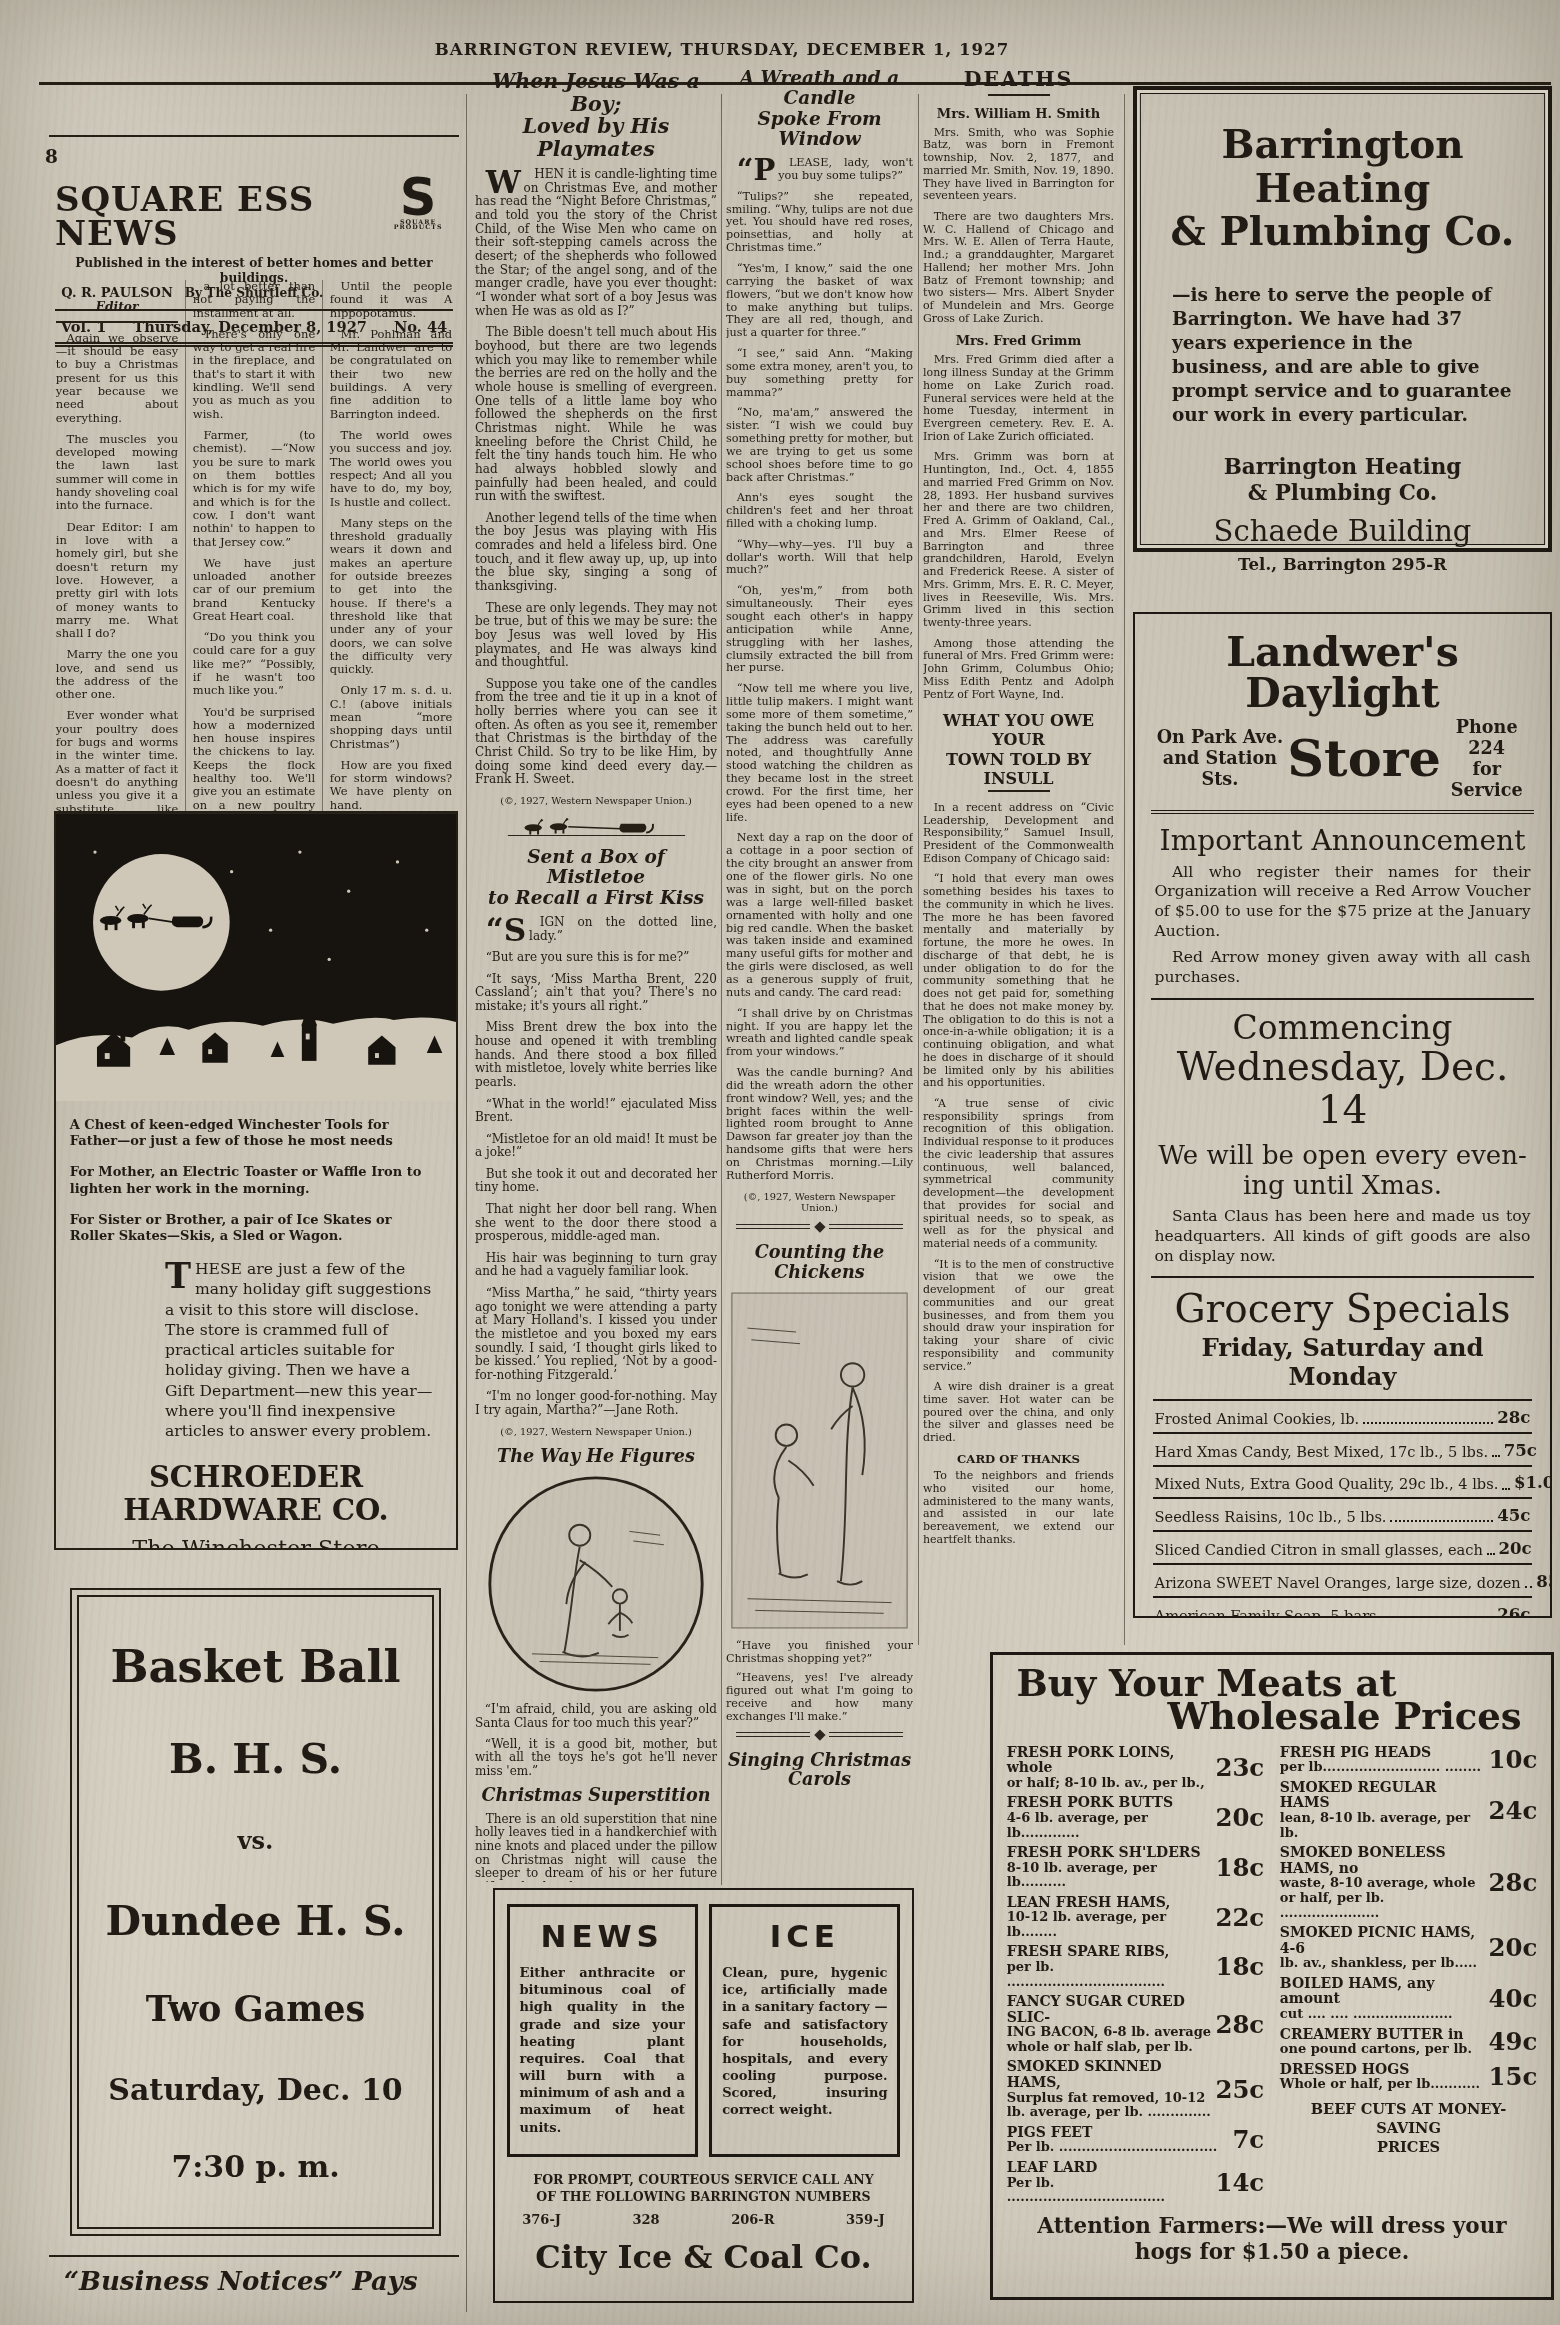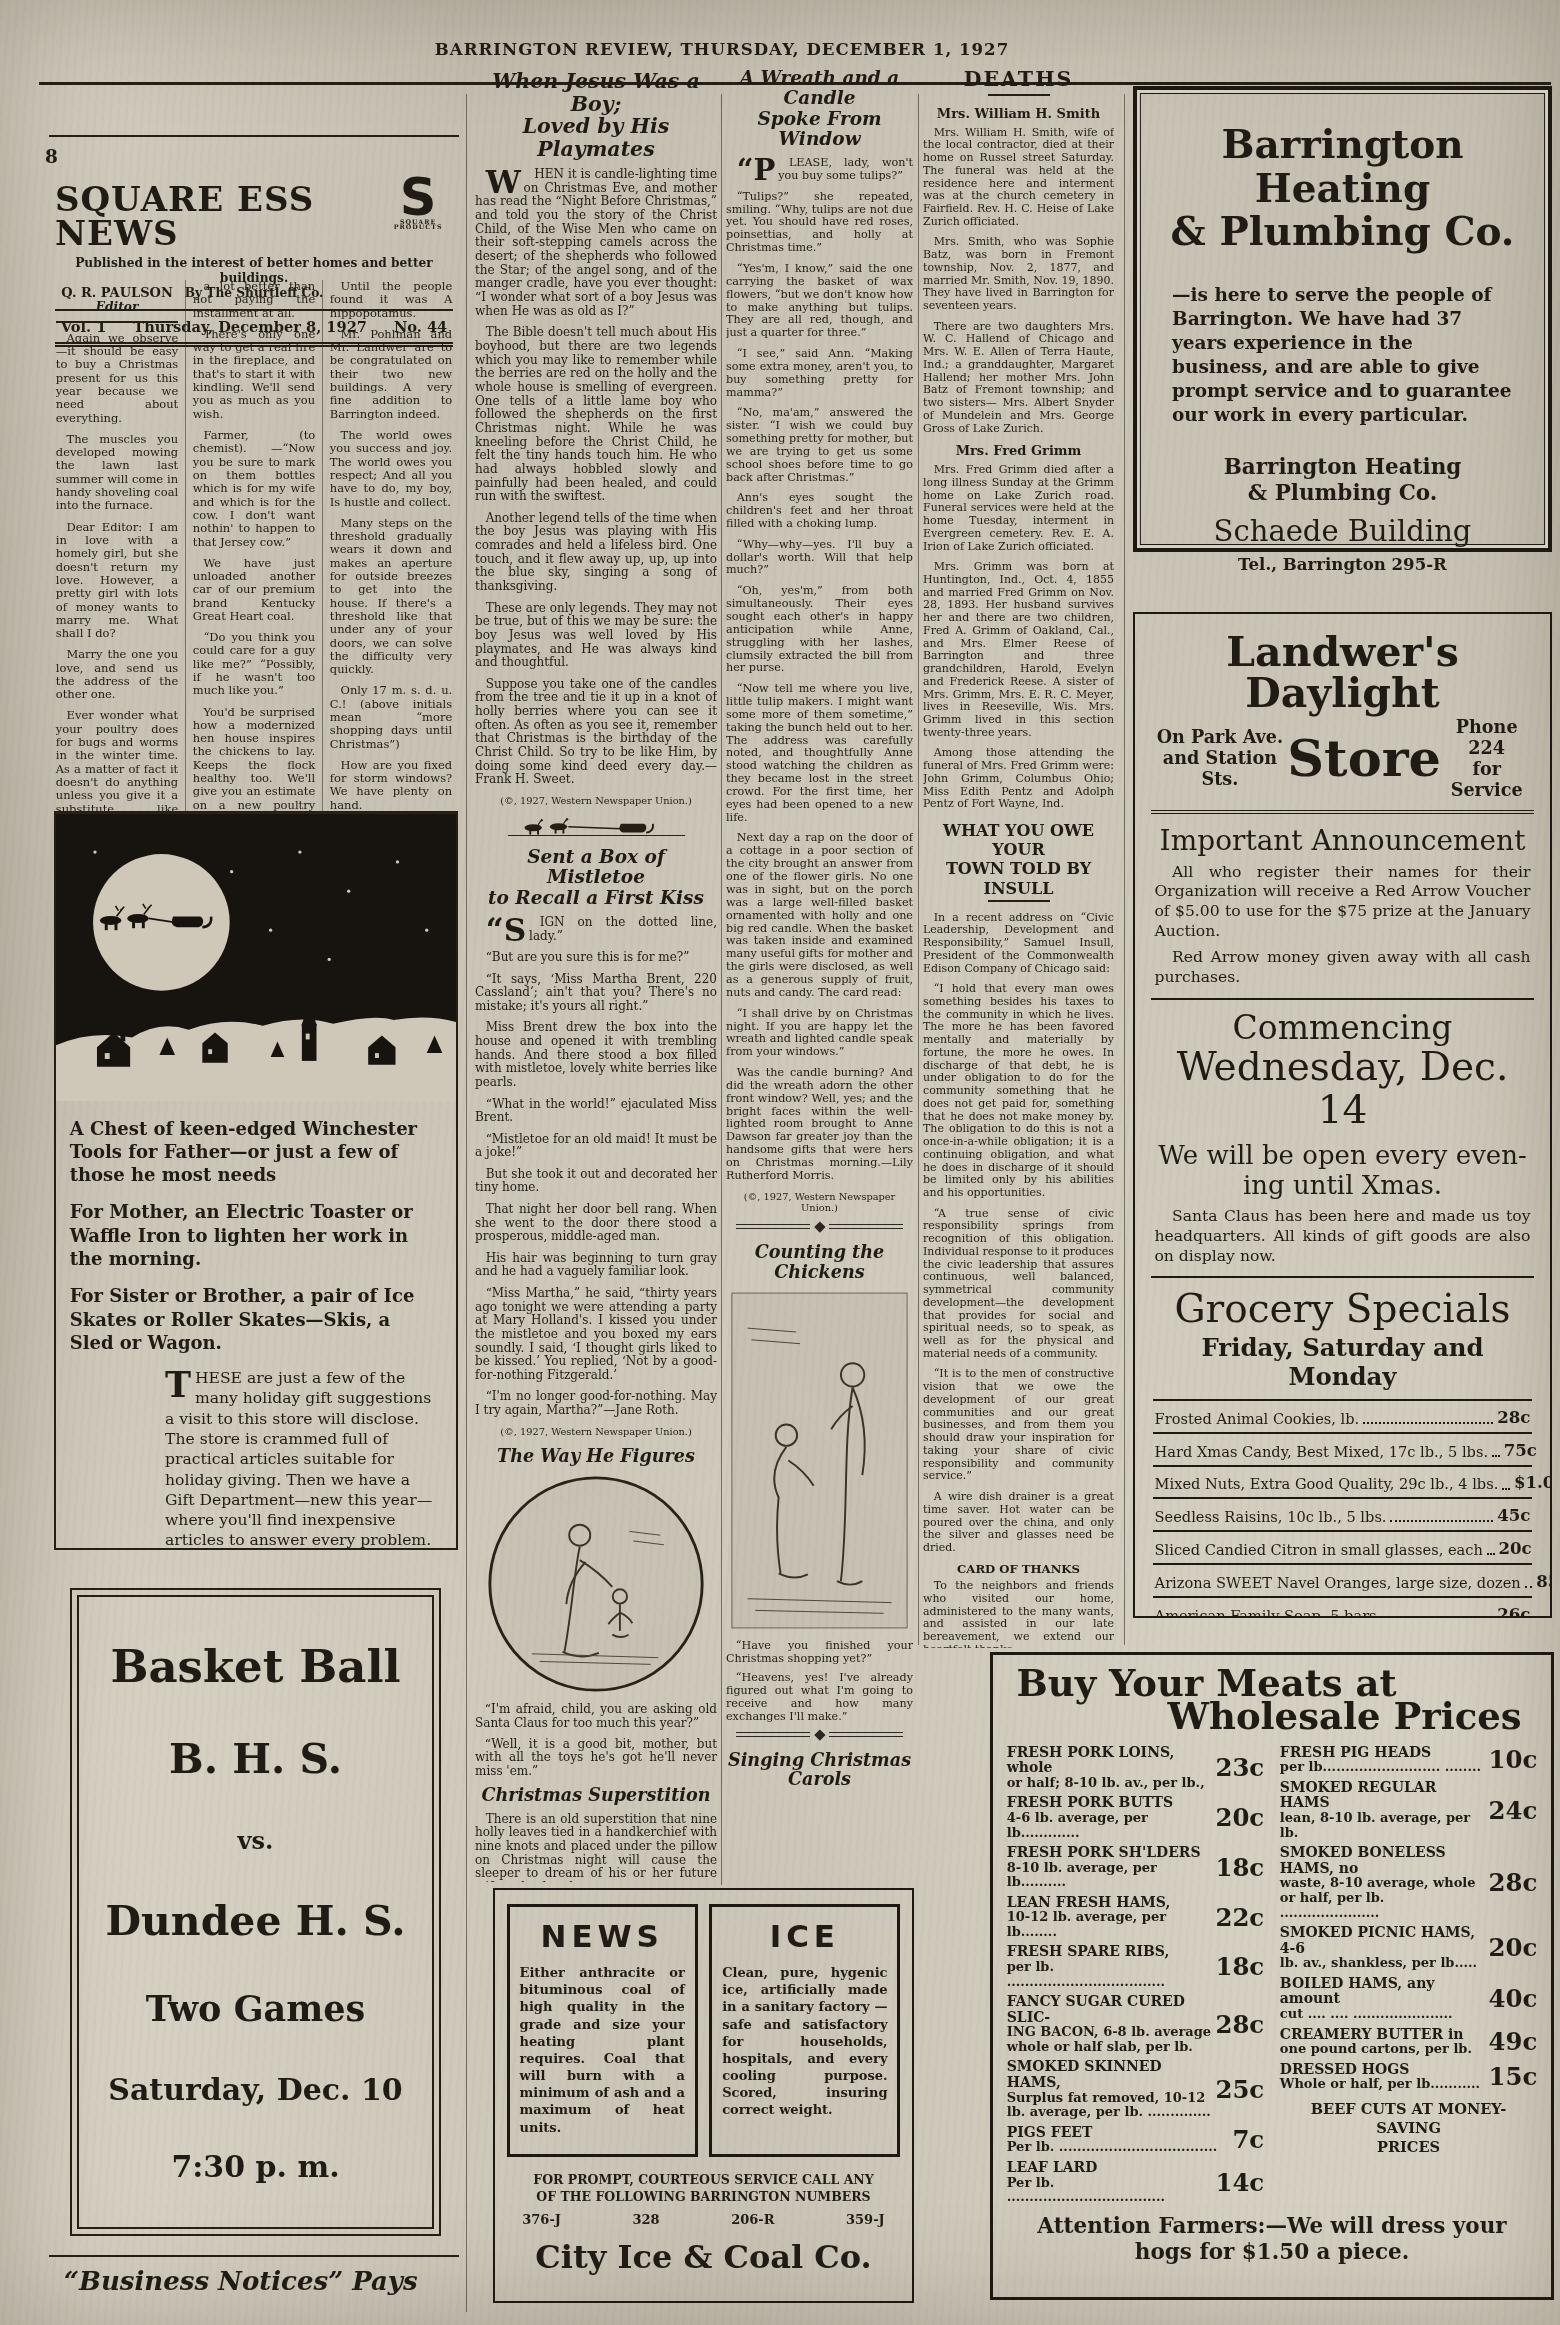--- a/index.html
+++ b/index.html
@@ -35,21 +35,21 @@
   .sqcol{flex:1;padding:0 6.8px;font-size:11.5px;line-height:1.16;box-sizing:border-box;}
   .sqcol + .sqcol{border-left:1px solid rgba(40,33,23,.5);}
   .sqcol p{margin:0 0 9.8px;text-indent:9.8px;text-align:justify;}
   .editor-box{border-bottom:2px solid #241e15;text-align:center;padding:4.9px 0 6.8px;margin-bottom:8.8px;}
   .editor-box .nm{font-size:13px;font-weight:bold;}
   .editor-box .tt{font-size:12.2px;font-weight:bold;font-style:italic;}
   
   .schroeder{left:54px;top:811px;width:404px;height:739px;border:2px solid #241e15;box-sizing:border-box;overflow:hidden;}
   .schroeder svg{display:block;}
   .gifts{padding:15.6px 13.7px 0;}
-  .gifts p{margin:0 0 13.7px;font-size:18px;font-weight:bold;line-height:1.3;width:95%;}
+  .gifts p{margin:0 0 13.7px;font-size:13px;font-weight:bold;line-height:1.3;width:95%;}
   .these{margin:7.8px 11.7px 0 109px;font-size:15.6px;line-height:1.3;}
   .these::first-letter{font-size:35px;float:left;line-height:.8;padding:2.9px 3.9px 0 0;font-weight:bold;}
   .schroeder-name{font-size:29px;font-weight:bold;text-align:center;line-height:1.15;width:312px;margin:19.5px auto 0;}
   .winchester{font-size:22.4px;text-align:center;margin-top:7.8px;}
   
   .bball{left:70px;top:1588px;width:371px;height:648px;border:2.9px solid #241e15;padding:4.9px;box-sizing:border-box;}
   .bball .inner{border:2px solid #241e15;height:100%;box-sizing:border-box;display:flex;flex-direction:column;
     justify-content:space-evenly;align-items:center;text-align:center;}
   .bb1{font-size:45px;font-weight:bold;}
   .bb2{font-size:41px;font-weight:bold;}
@@ -422,21 +422,20 @@
 
   </div>
 
   <div class="col colC">
     <div class="deaths-title">DEATHS</div>
     <div class="shortrule"></div>
 
     <div class="obit-name">Mrs. William H. Smith</div>
     <div class="paras">
 
-    <p>Mrs. William H. Smith, wife of the local contractor, died at their home on Russel street Saturday. The funeral was held at the residence here and interment was at the church cemetery in Fairfield. Rev. H. C. Heise of Lake Zurich officiated.</p>
         <p>Mrs. Smith, who was Sophie Batz, was born in Fremont township, Nov. 2, 1877, and married Mr. Smith, Nov. 19, 1890. They have lived in Barrington for seventeen years.</p>
         <p>There are two daughters Mrs. W. C. Hallend of Chicago and Mrs. W. E. Allen of Terra Haute, Ind.; a granddaughter, Margaret Hallend; her mother Mrs. John Batz of Fremont township; and two sisters— Mrs. Albert Snyder of Mundelein and Mrs. George Gross of Lake Zurich.</p>
       </div>
 
     <div class="obit-name">Mrs. Fred Grimm</div>
     <div class="paras">
 
     <p>Mrs. Fred Grimm died after a long illness Sunday at the Grimm home on Lake Zurich road. Funeral services were held at the home Tuesday, interment in Evergreen cemetery. Rev. E. A. Irion of Lake Zurich officiated.</p>
         <p>Mrs. Grimm was born at Huntington, Ind., Oct. 4, 1855 and married Fred Grimm on Nov. 28, 1893. Her husband survives her and there are two children, Fred A. Grimm of Oakland, Cal., and Mrs. Elmer Reese of Barrington and three grandchildren, Harold, Evelyn and Frederick Reese. A sister of Mrs. Grimm, Mrs. E. R. C. Meyer, lives in Reeseville, Wis. Mrs. Grimm lived in this section twenty-three years.</p>
         <p>Among those attending the funeral of Mrs. Fred Grimm were: John Grimm, Columbus Ohio; Miss Edith Pentz and Adolph Pentz of Fort Wayne, Ind.</p>

